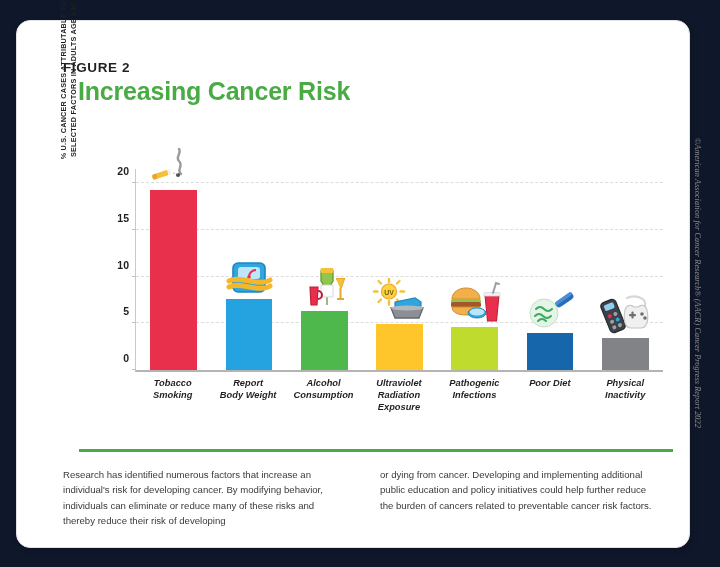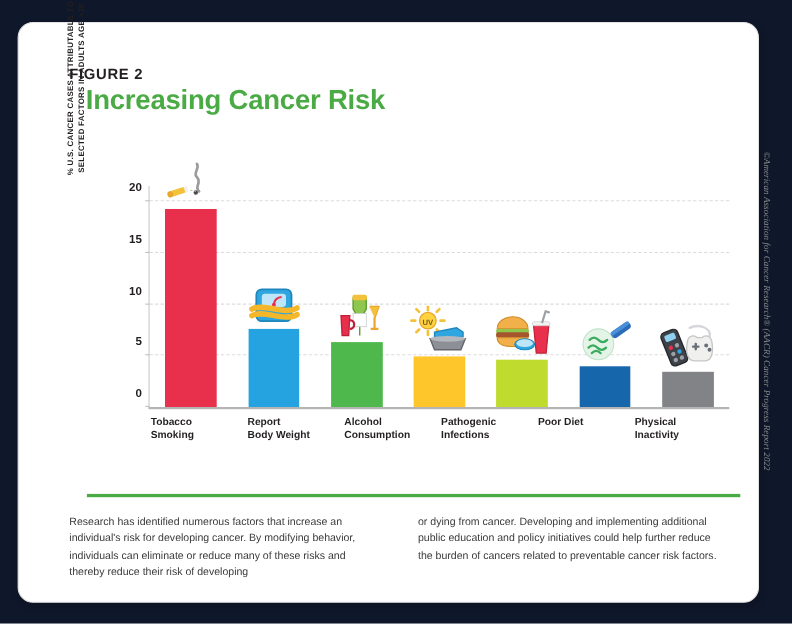--- a/index.html
+++ b/index.html
@@ -128,26 +128,28 @@
 
   
   .xlabels {
     position: absolute;
     left: 72px; top: 238px;
     width: 528px;
     display: flex;
   }
   .xlabel {
     flex: 1 1 0;
+    text-align: center;
     font-size: 9.3px;
     font-weight: bold;
     line-height: 12px;
     color: #231f20;
     white-space: pre-line;
     padding: 0 2px;
+    font-style: italic;
   }
 
   
   .divider {
     position: absolute;
     left: 62px; top: 428px;
     width: 594px; height: 3px;
     background: #4aab45;
   }
   .body-cols {
@@ -329,20 +331,23 @@
             </div>
           </div>
       </div>
       <div class="xlabels" id="xlabellayer">
           <div class="xlabel">Tobacco
 Smoking</div>
           <div class="xlabel">Report
 Body Weight</div>
           <div class="xlabel">Alcohol
 Consumption</div>
+          <div class="xlabel">Ultraviolet
+Radiation
+Exposure</div>
           <div class="xlabel">Pathogenic
 Infections</div>
           <div class="xlabel">Poor Diet</div>
           <div class="xlabel">Physical
 Inactivity</div>
         </div>
     </div>
 
     <div class="divider"></div>
 

